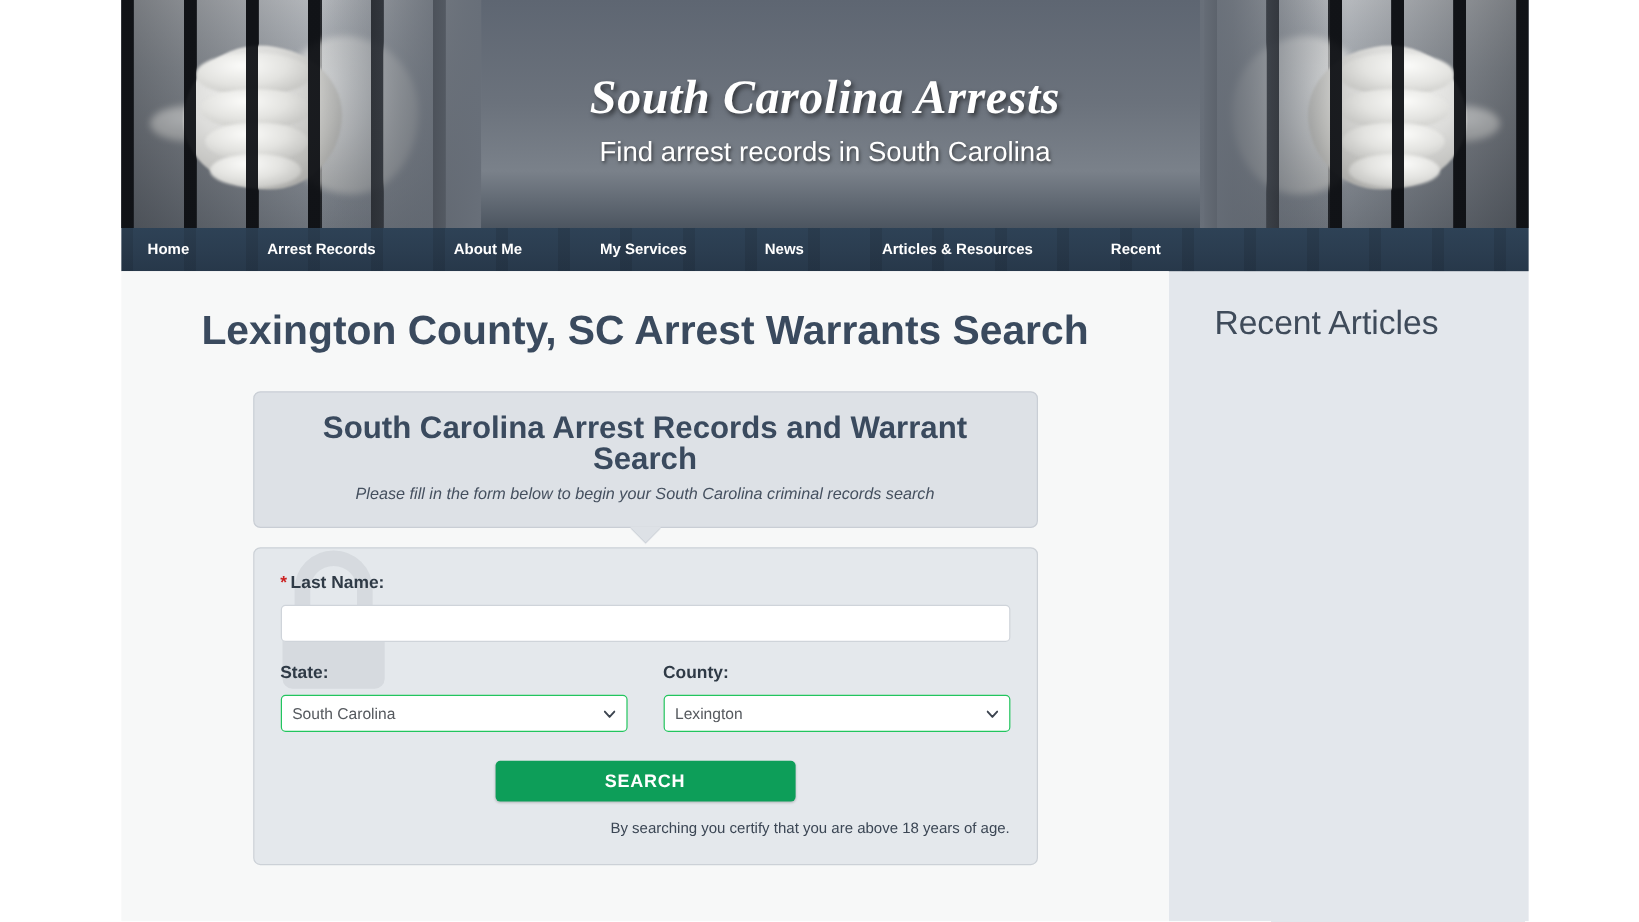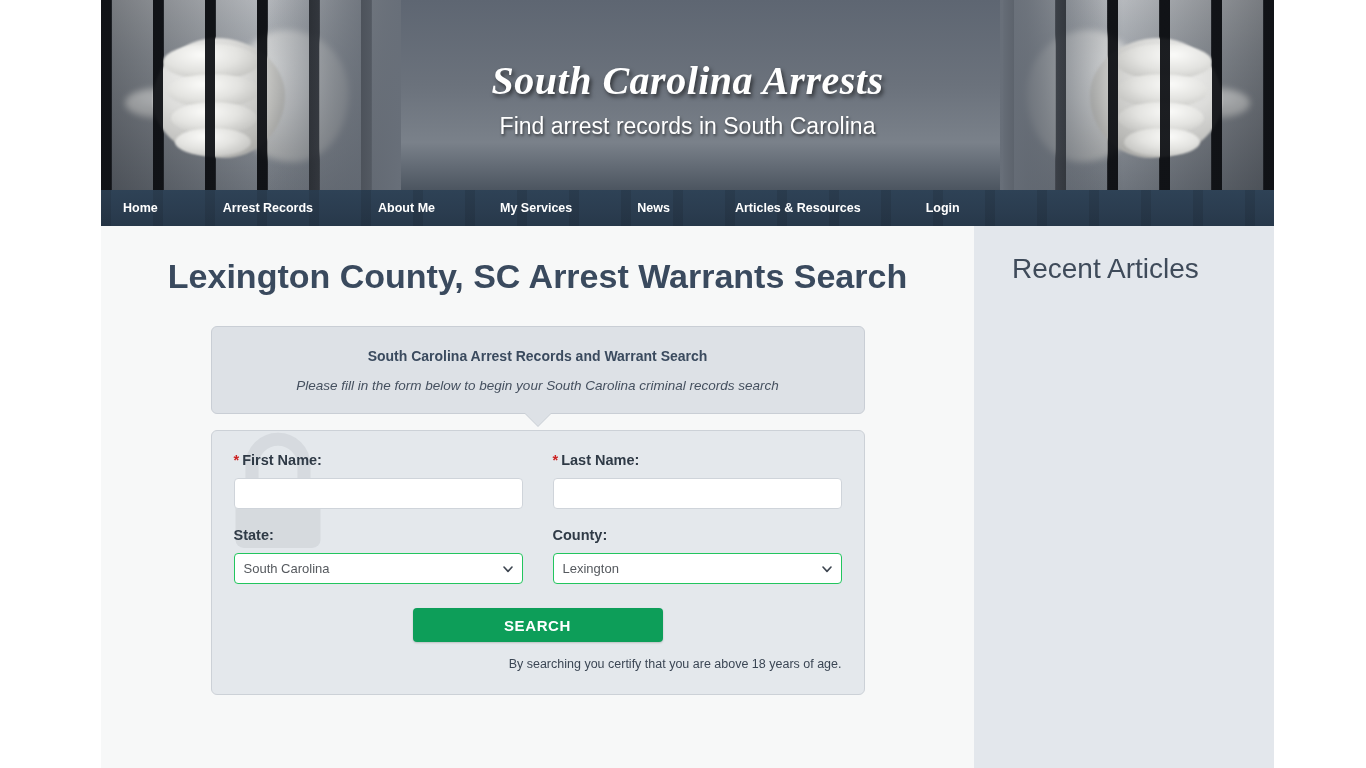--- a/index.html
+++ b/index.html
@@ -213,21 +213,21 @@
     position: relative;
     background: #dde1e6;
     border: 1px solid #c9ced5;
     border-radius: 6px;
     text-align: center;
     padding: 16px 20px 18px 20px;
     box-sizing: border-box;
   }
   .widget-head h2 {
     margin: 0;
-    font-size: 14px;
+    font-size: 26px;
     line-height: 26px;
     font-weight: bold;
     color: #3a4a5e;
   }
   .widget-head p {
     margin: 8px 0 0 0;
     font-size: 13.5px;
     line-height: 18px;
     font-style: italic;
     color: #45505f;
@@ -417,21 +417,21 @@
       </div>
     </header>
 
     <nav class="nav">
       <a class="nav-item" href="#">Home</a>
       <a class="nav-item" href="#">Arrest Records</a>
       <a class="nav-item" href="#">About Me</a>
       <a class="nav-item" href="#">My Services</a>
       <a class="nav-item" href="#">News</a>
       <a class="nav-item" href="#">Articles &amp; Resources</a>
-      <a class="nav-item" href="#">Login</a>
+      <a class="nav-item" href="#">Recent</a>
     </nav>
 
     <div class="columns">
 
       <main class="main">
 
         <h1 class="page-title">Lexington County, SC Arrest Warrants Search</h1>
 
         <section class="widget">
 
@@ -442,26 +442,20 @@
           </div>
 
           <form class="form-panel">
 
             <svg class="watermark" viewBox="0 0 100 110">
               <path d="M28 48 V34 a22 22 0 0 1 44 0 V48" fill="none" stroke="#8f959c" stroke-width="11"></path>
               <rect x="14" y="48" width="72" height="56" rx="7" fill="#8f959c"></rect>
             </svg>
 
             <div class="field-row">
-              <div class="field">
-                <label>
-                  <span class="req">*</span><span>First Name:</span>
-                </label>
-                <input type="text" placeholder="" style="">
-              </div>
               <div class="field">
                 <label>
                   <span class="req">*</span><span>Last Name:</span>
                 </label>
                 <input type="text" placeholder="" style="">
               </div>
             </div>
 
             <div class="field-row row-gap">
               <div class="field">

